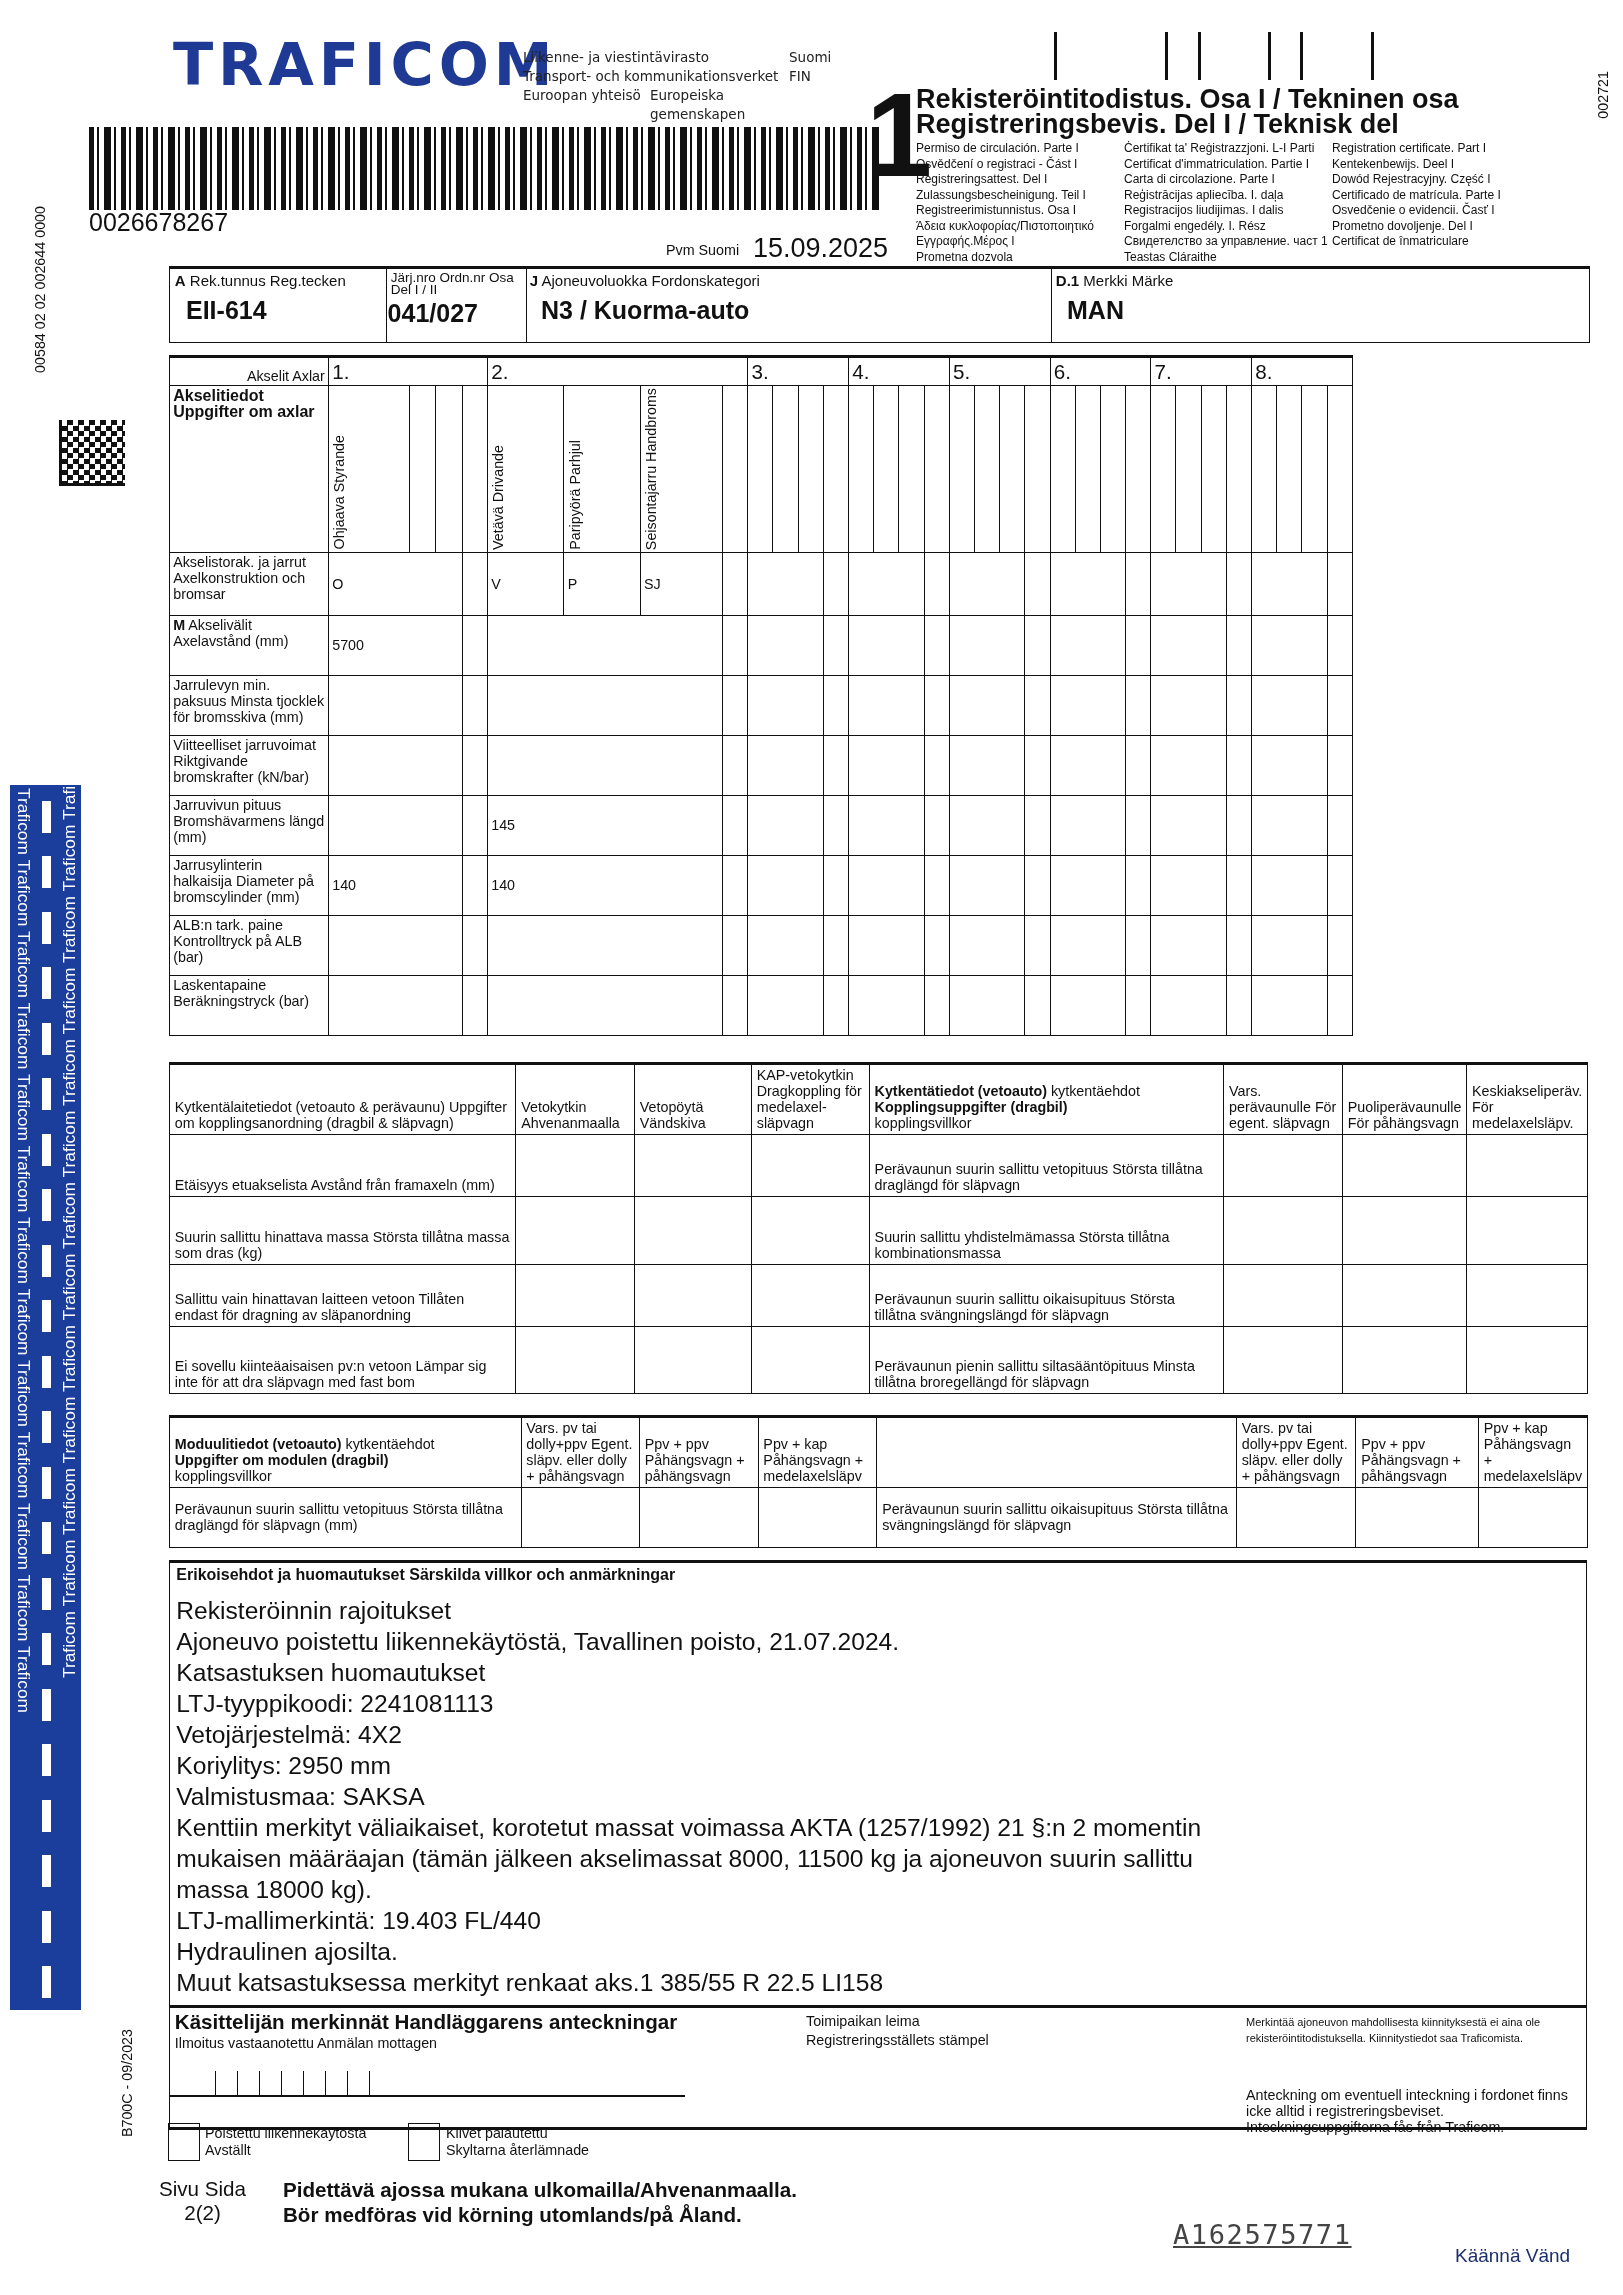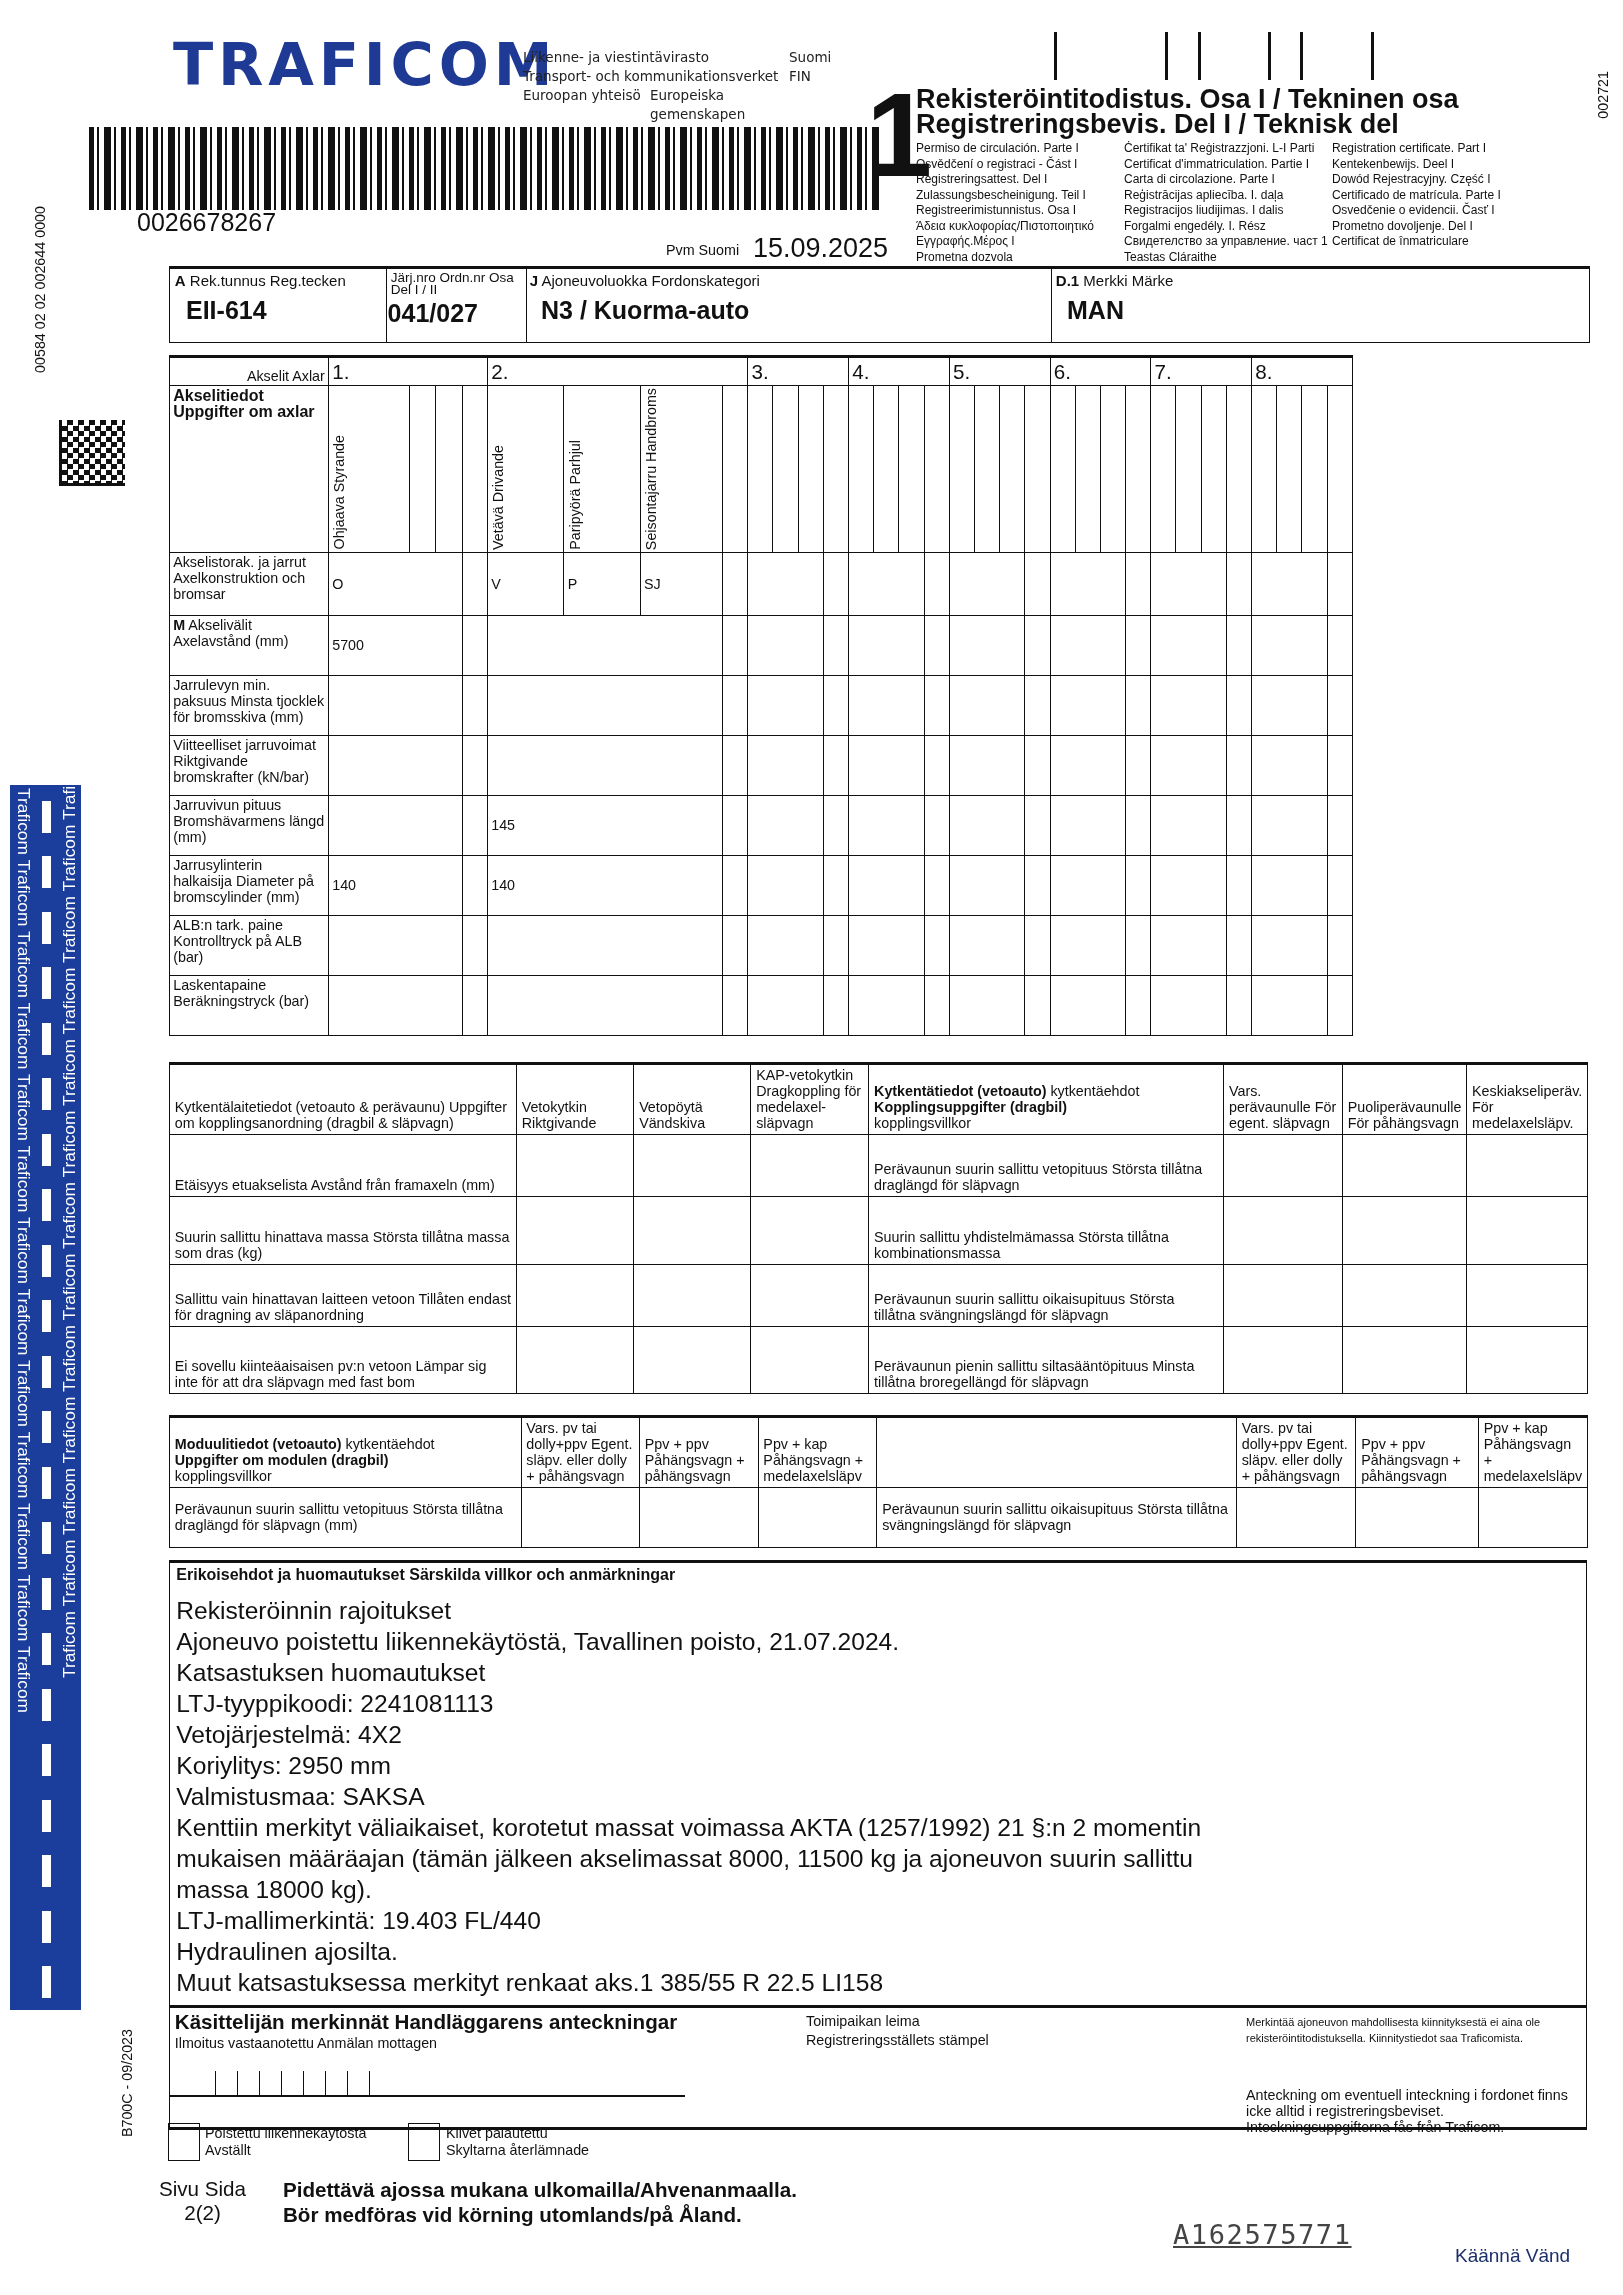--- a/index.html
+++ b/index.html
@@ -3,21 +3,21 @@
 <meta charset="utf-8">
 <style>
   html, body { margin:0; padding:0; background:#ffffff; }
   body { width:1623px; height:2295px; position:relative; overflow:hidden; font-family:"Liberation Sans", sans-serif; color:#111; }
   .abs { position:absolute; }
   .logo { left:173px; top:30px; font-size:59px; font-weight:700; color:#1e3a94; letter-spacing:4.8px; font-family:"DejaVu Sans", sans-serif; }
   .agency { left:523px; top:48px; font-size:13.5px; line-height:19px; color:#222; font-family:"DejaVu Sans", sans-serif; }
   .agency .r { position:absolute; left:266px; }
   .barcode { left:89px; top:127px; width:793px; height:83px;
     background: repeating-linear-gradient(90deg,#111 0 4.8px,#fff 4.8px 8px,#111 8px 10.3px,#fff 10.3px 15px,#111 15px 22px,#fff 22px 25px,#111 25px 27px,#fff 27px 32px); }
-  .barcode-num { left:89px; top:208px; font-size:25px;margin-left:48px; }
+  .barcode-num { left:89px; top:208px; font-size:25px; }
   .side-code { left:32px; top:206px; font-size:14.3px; writing-mode:vertical-rl; transform:rotate(180deg); }
   .datamatrix { left:59px; top:420px; width:63px; height:63px;
     background: repeating-conic-gradient(#111 0 25%, #fff 0 50%) 0 0/11px 11px; border-left:3.2px solid #111; border-bottom:3.2px solid #111; }
   .ticks { left:1054px; top:32px; width:365px; height:48px; }
   .tick { position:absolute; top:0; width:3.2px; height:48px; background:#111; }
   .big-one { left:866px; top:87px; font-size:119px; font-weight:900; line-height:95px; }
   .title { left:916px; top:87px; font-size:27px; font-weight:700; line-height:25px; }
   .langs { left:916px; top:141px; font-size:12px; line-height:15.5px; display:grid; grid-template-columns:208px 208px 190px; }
   .serial-right { left:1595px; top:71px; font-size:14.3px; writing-mode:vertical-rl; transform:rotate(180deg); }
   .datum-label { left:666px; top:242px; font-size:14.3px; }
@@ -349,21 +349,21 @@
       <col style="width:119px">
       <col style="width:119px">
       <col style="width:365px">
       <col style="width:120px">
       <col style="width:123px">
       <col>
     </colgroup>
   <tbody>
       <tr style="height:67px">
     <td style="font-weight:400">Kytkentälaitetiedot (vetoauto &amp; perävaunu) Uppgifter om kopplingsanordning (dragbil &amp; släpvagn)</td>
-    <td>Vetokytkin Riktgivande</td>
+    <td>Vetokytkin Ahvenanmaalla</td>
     <td>Vetopöytä Vändskiva</td>
     <td>KAP-vetokytkin Dragkoppling för medelaxel-släpvagn</td>
     <td><b>Kytkentätiedot (vetoauto)</b><span> kytkentäehdot</span><br><b>Kopplingsuppgifter (dragbil)</b><br><span>kopplingsvillkor</span></td>
     <td>Vars. perävaunulle För egent. släpvagn</td>
     <td>Puoliperävaunulle För påhängsvagn</td>
     <td>Keskiakseliperäv. För medelaxelsläpv.</td>
   </tr>
   <tr style="height:62px">
     <td>Etäisyys etuakselista Avstånd från framaxeln (mm)</td>
         <td></td>

